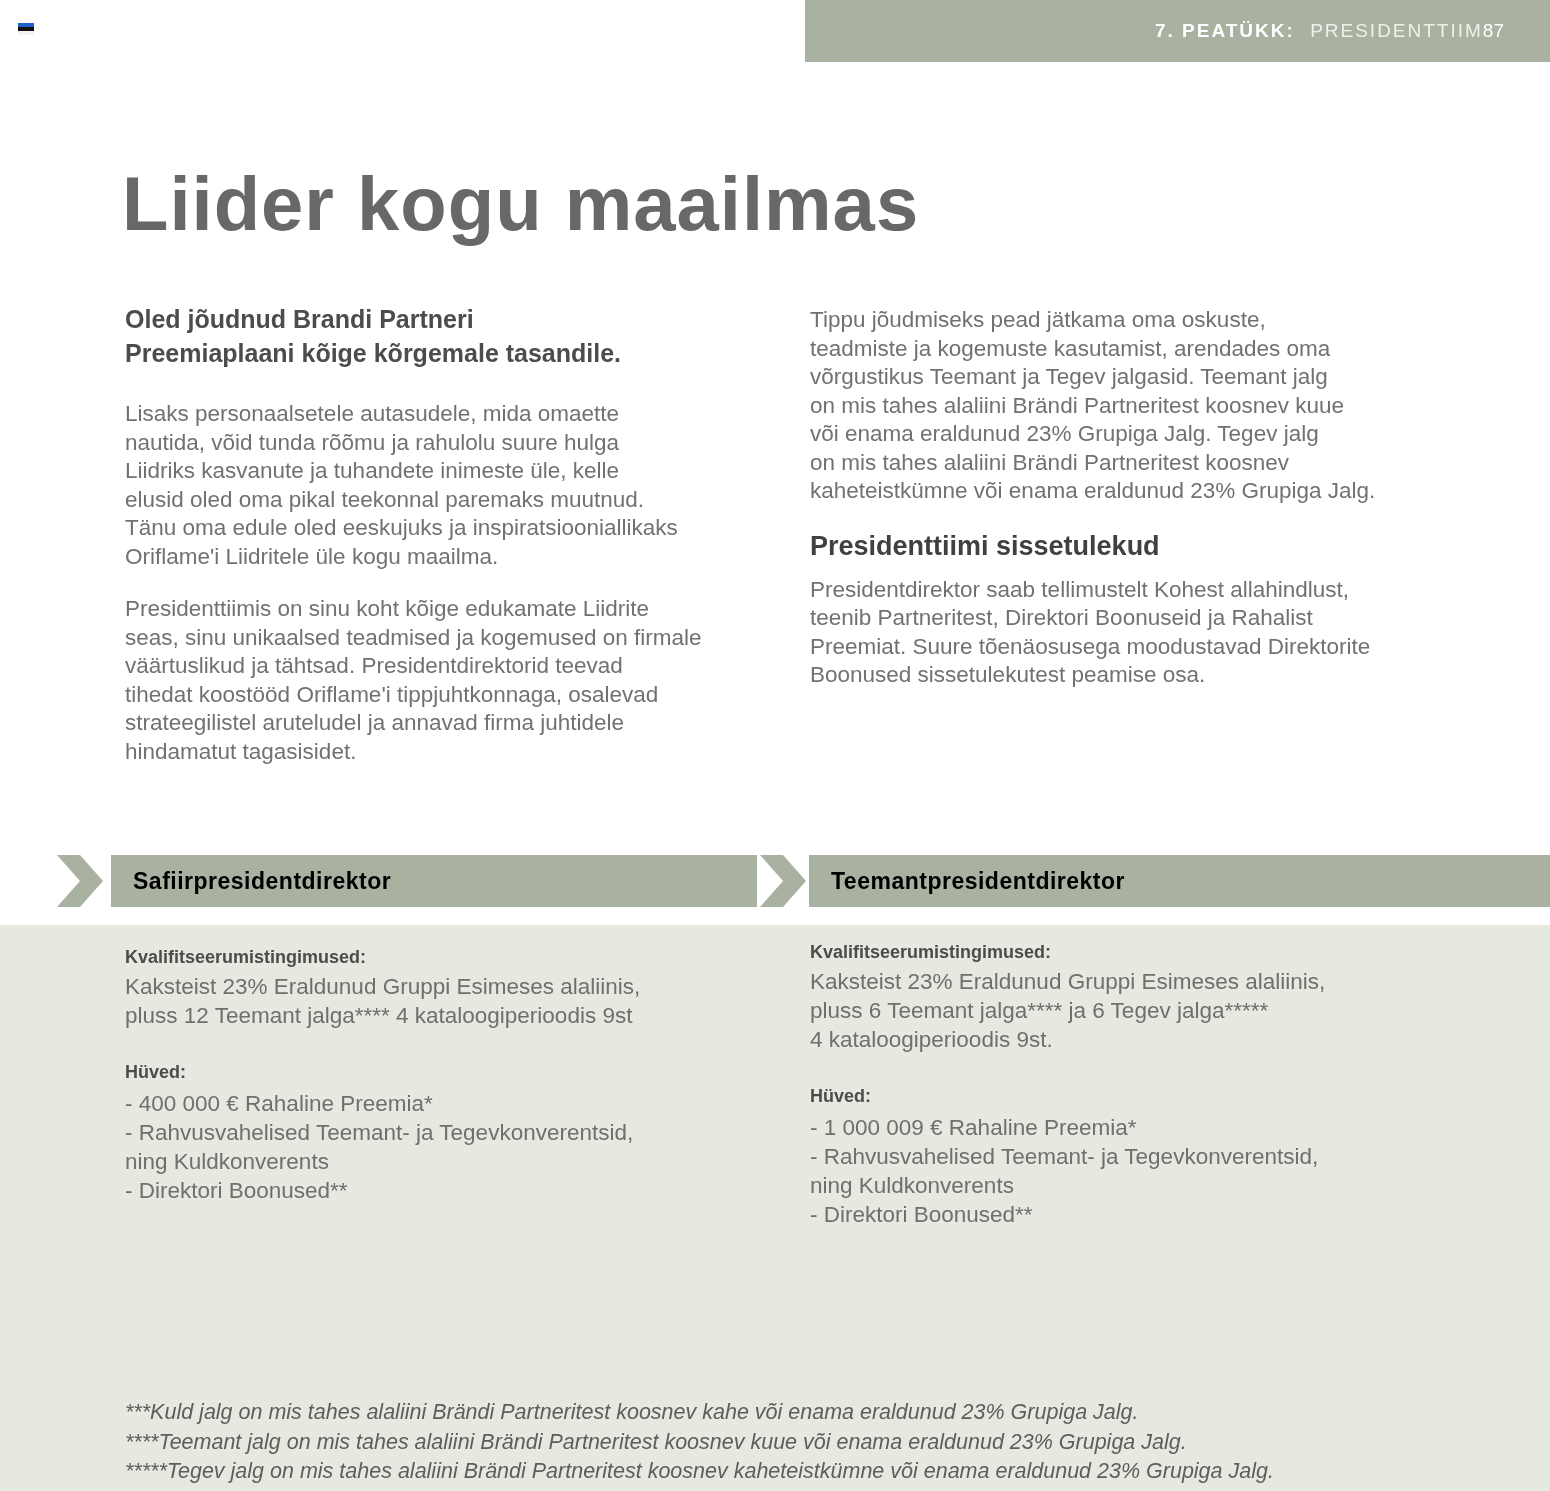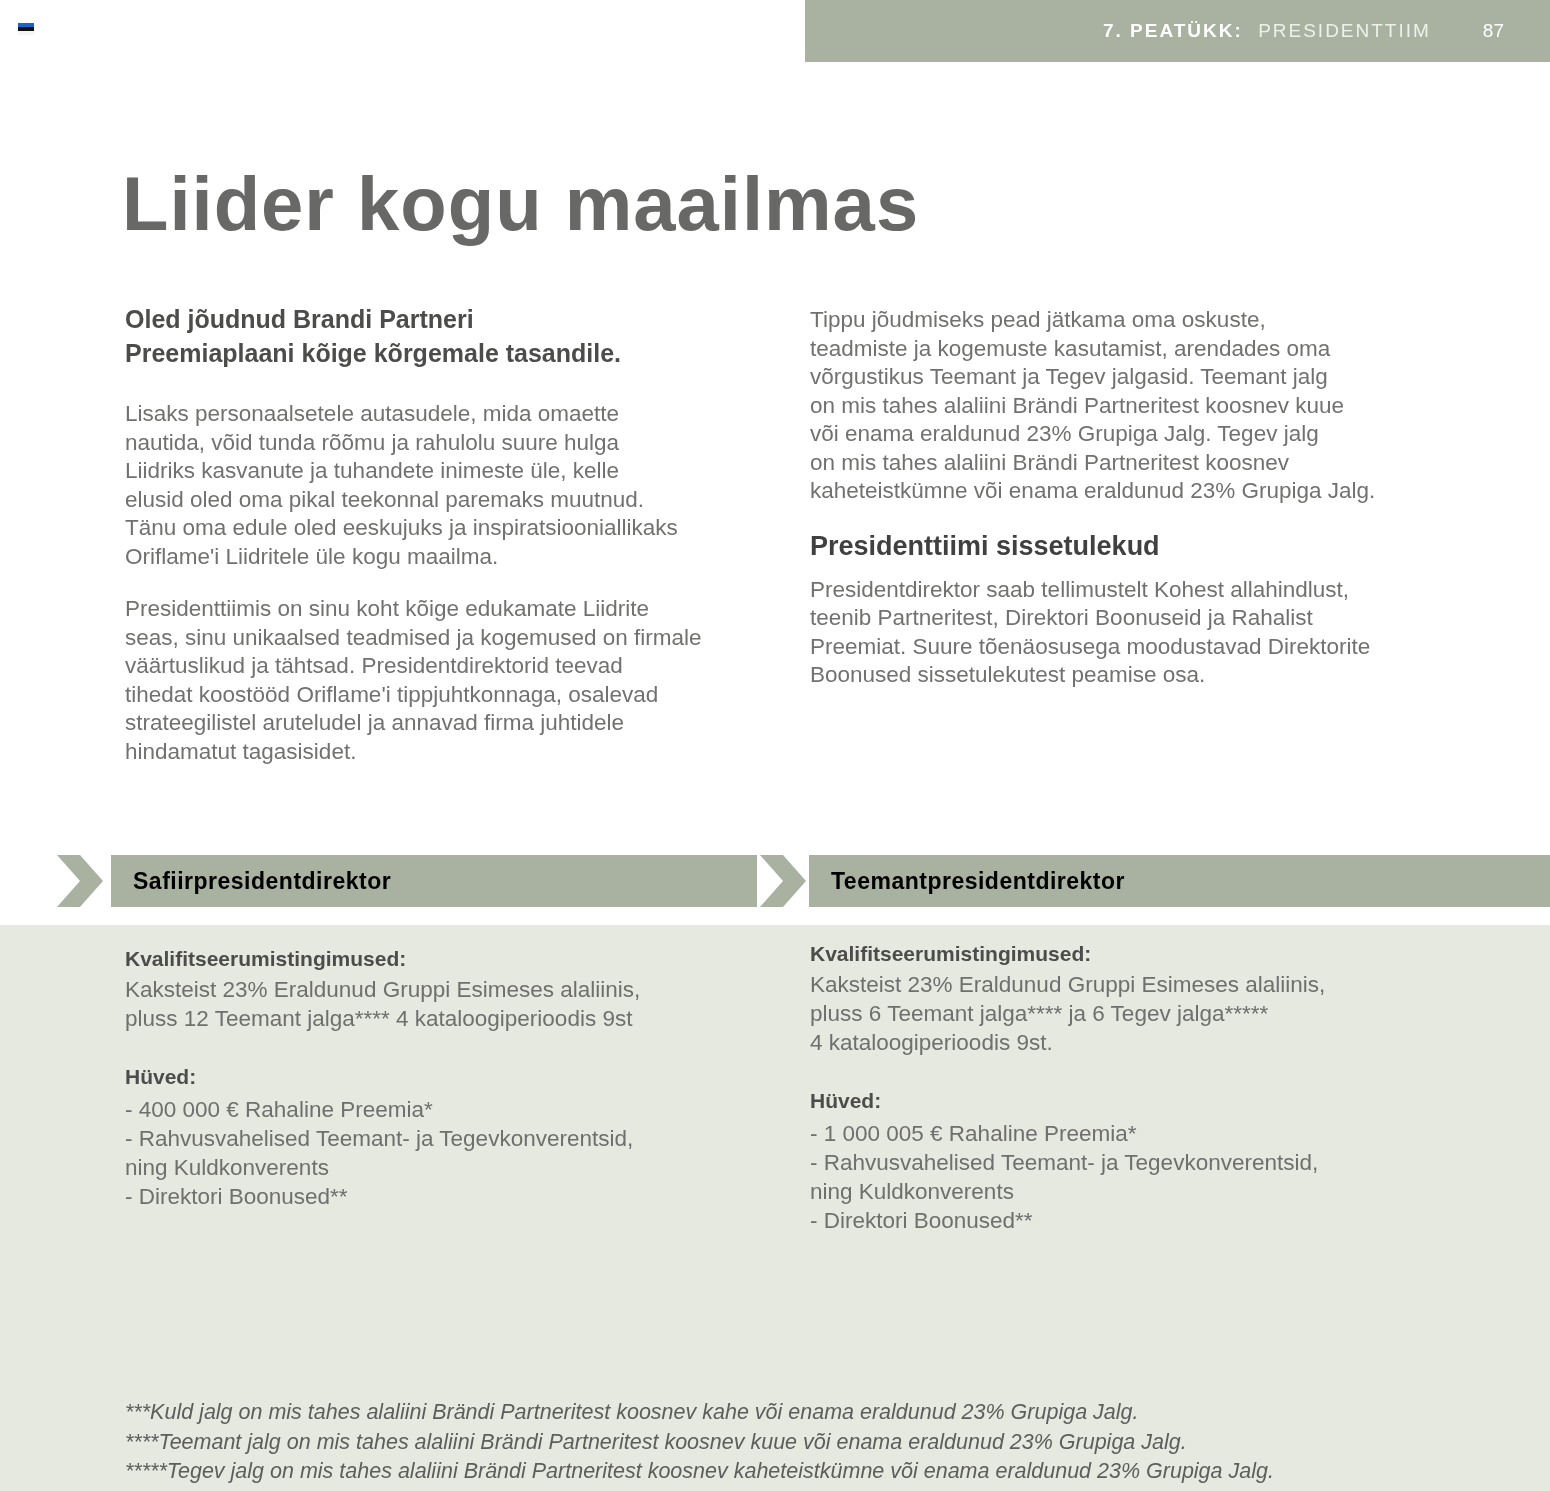--- a/index.html
+++ b/index.html
@@ -9,21 +9,21 @@
   }
   
   .header-bar{
     position:absolute;left:805px;top:0;width:745px;height:62px;background:#a9b2a1;
     display:flex;align-items:center;justify-content:flex-end;box-sizing:border-box;
     padding-right:46px;
   }
   .chapter-label{font-size:19px;letter-spacing:2px;color:#ffffff;white-space:nowrap;}
   .chapter-label .bold{font-weight:bold;color:#ffffff;}
   .chapter-label .rest{margin-left:8px;color:#eef1ea;}
-  .page-number{font-size:19px;color:#ffffff;margin-left:52px;}
+  .page-number{font-size:19px;color:#ffffff;}
   
   .flag{position:absolute;left:18px;top:23px;width:16px;height:12px;}
   .flag div{height:4px;}
   .flag .b{background:#1b63c8;}
   .flag .k{background:#111111;}
   .flag .w{background:#f5f5f5;}
   
   .title{
     position:absolute;left:122px;top:162px;font-size:76px;line-height:1.1;
     font-weight:bold;color:#686867;letter-spacing:1px;margin:0;
@@ -54,21 +54,21 @@
     box-sizing:border-box;padding-left:22px;
   }
   .banner-bar.b1{left:111px;width:646px;}
   .banner-bar.b2{left:809px;width:741px;}
   .banner-bar .label{font-size:23px;font-weight:bold;color:#000000;letter-spacing:0.5px;}
   
   .section-bg{position:absolute;left:0;top:925px;width:1550px;height:566px;background:#e5e9e0;}
   .card{position:absolute;width:620px;}
   .card.left{left:125px;top:947px;}
   .card.right{left:810px;top:942px;}
-  .card .lbl{font-size:21px;font-weight:bold;color:#4c4c4b;margin:0 0 4px 0;}
+  .card .lbl{font-size:18px;font-weight:bold;color:#4c4c4b;margin:0 0 4px 0;}
   .card .qual{font-size:22.5px;line-height:29px;color:#6f6f6d;margin:0 0 32px 0;white-space:pre-line;}
   .card .benefit{font-size:22.5px;line-height:29px;color:#6f6f6d;white-space:pre-line;}
   .card .lbl.benefits{margin-bottom:6px;}
   
   .footnotes{position:absolute;left:125px;top:1398px;width:1340px;}
   .footnotes div{
     font-size:21.5px;line-height:29.5px;color:#5d5d5c;font-style:italic;
   }
 </style>
 </head>
@@ -147,21 +147,21 @@
   ning Kuldkonverents</div>
     <div class="benefit">- Direktori Boonused**</div>
   </div>
 
   <div class="card right">
     <div class="lbl">Kvalifitseerumistingimused:</div>
     <div class="qual">Kaksteist 23% Eraldunud Gruppi Esimeses alaliinis,
 pluss 6 Teemant jalga**** ja 6 Tegev jalga*****
 4 kataloogiperioodis 9st.</div>
     <div class="lbl benefits">Hüved:</div>
-    <div class="benefit">- 1 000 005 € Rahaline Preemia*</div>
+    <div class="benefit">- 1 000 009 € Rahaline Preemia*</div>
     <div class="benefit">- Rahvusvahelised Teemant- ja Tegevkonverentsid,
   ning Kuldkonverents</div>
     <div class="benefit">- Direktori Boonused**</div>
   </div>
 
   <div class="footnotes">
     <div>***Kuld jalg on mis tahes alaliini Brändi Partneritest koosnev kahe või enama eraldunud 23%  Grupiga Jalg.</div>
     <div>****Teemant jalg on mis tahes alaliini Brändi Partneritest koosnev kuue või enama eraldunud 23%  Grupiga Jalg.</div>
     <div>*****Tegev jalg on mis tahes alaliini Brändi Partneritest koosnev kaheteistkümne või enama eraldunud 23%  Grupiga Jalg.</div>
   </div>

